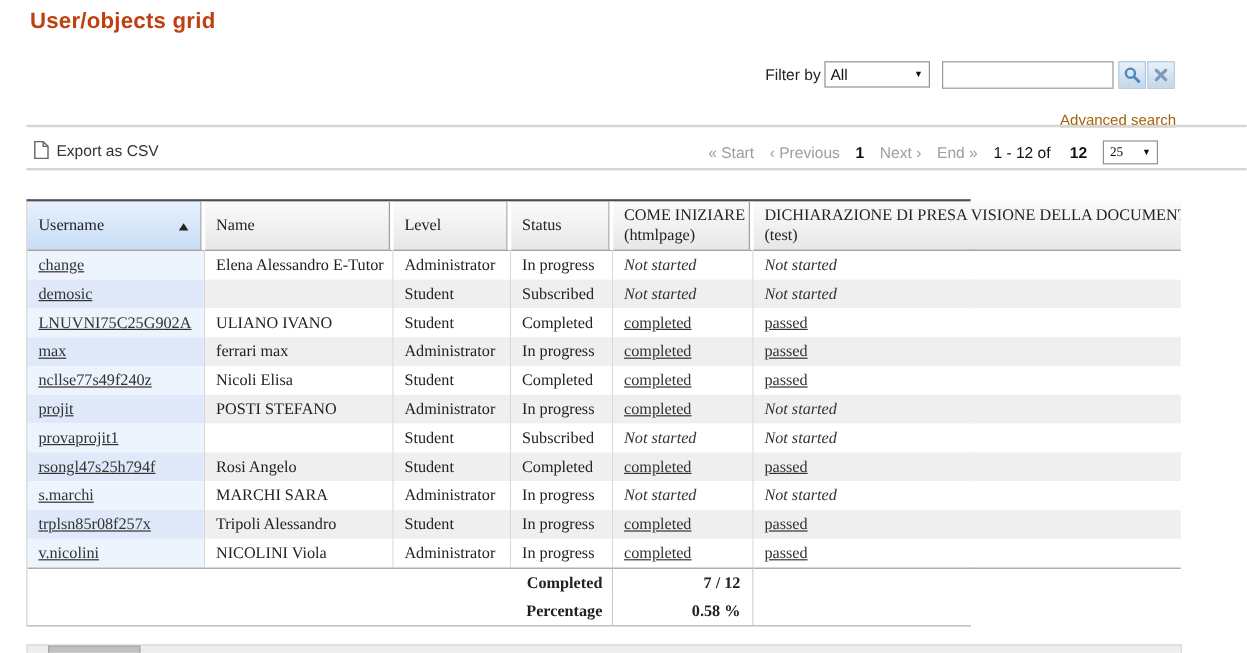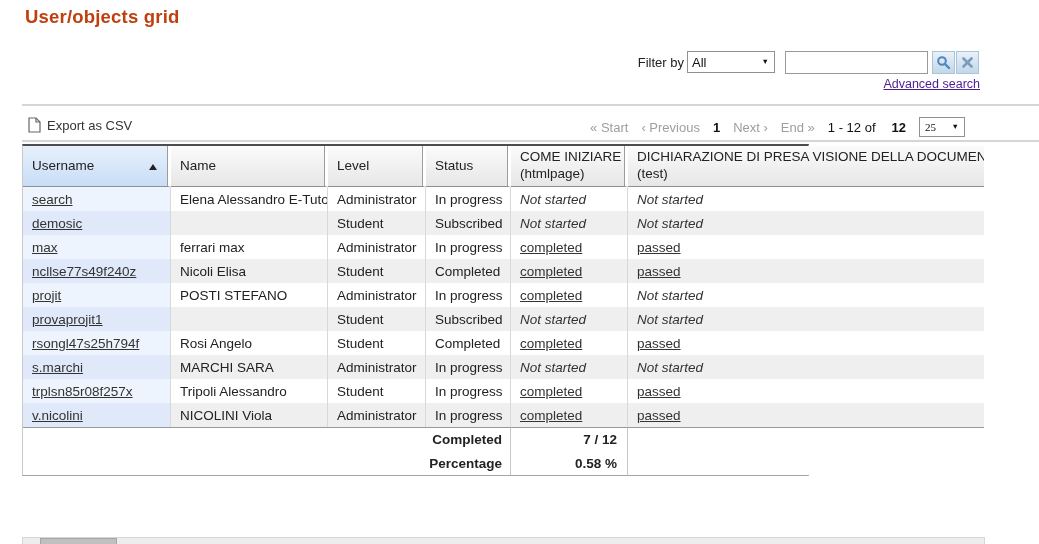--- a/index.html
+++ b/index.html
@@ -47,22 +47,22 @@
     margin-right:3px; outline:none;
   }
   .sq-btn {
     width:23px; height:23px; margin-left:1px;
     background:linear-gradient(180deg,#e9f1f9 0%,#c3d7e9 100%);
     border:1px solid #aac4da;
     display:inline-flex; align-items:center; justify-content:center;
     cursor:pointer; padding:0;
   }
   .advanced-search {
-    position:absolute; top:77px; right:59px;
-    font-size:12.5px; color:#4c1d95; text-decoration:underline;
+    position:absolute; top:93px; right:59px;
+    font-size:12.5px; color:#a16207; text-decoration:underline;
   }
 
   
   .divider { position:absolute; left:22px; right:0; border-top:2px solid #d6d6d6; }
   .divider-1 { top:104px; }
   .divider-2 { top:140px; }
 
   
   .export-link {
     position:absolute; left:28px; top:117px;
@@ -76,26 +76,27 @@
   }
   .pg-dis { color:#9e9e9e; }
   .pg-current { color:#111; font-weight:bold; }
   .pg-range { display:flex; gap:16px; color:#111; }
   .pg-range b { font-weight:bold; }
   .pagesize-box { width:46px; height:20px; }
   .pagesize-box select { font-size:11px; padding:0 16px 0 5px;font-family:Liberation Serif, serif; }
 
   
   .table-wrap {
-    position:absolute; left:22px; top:144px; width:787px;
+    position:absolute; left:22px; top:166px; width:787px;
     border-top:2px solid #4d4d4d;
     border-left:1px solid #c9c9c9;
     border-right:1px solid #b3b3b3;
     border-bottom:1px solid #a5a5a5;
     background:#fff;
+    font-family:Liberation Serif, serif;
   }
   table { width:961px; border-collapse:separate; border-spacing:0; table-layout:fixed; }
   th {
     height:41px; font-size:13.5px; font-weight:normal; text-align:left;
     color:#222; padding:0 4px 0 9px; position:relative;
     background:linear-gradient(180deg,#fbfbfb 0%,#e7e7e7 100%);
     border-bottom:1px solid #8f8f8f;
     box-shadow:inset -1px 0 0 #9c9c9c;
     border-right:3px solid #ffffff;
     white-space:nowrap; overflow:hidden; vertical-align:middle;
@@ -227,34 +228,42 @@
           <div>(htmlpage)</div>
         </th>
         <th>
           <div>DICHIARAZIONE DI PRESA VISIONE DELLA DOCUMENT</div>
           <div>(test)</div>
         </th>
       </tr>
     </thead>
     <tbody>
         <tr>
-          <td class="c-user"><a href="#" class="tlink">search</a></td>
+          <td class="c-user"><a href="#" class="tlink">change</a></td>
           <td>Elena Alessandro E-Tutor</td>
           <td>Administrator</td>
           <td>In progress</td>
           <td><span class="not-started">Not started</span></td>
           <td><span class="not-started">Not started</span></td>
         </tr>
         <tr>
           <td class="c-user"><a href="#" class="tlink">demosic</a></td>
           <td></td>
           <td>Student</td>
           <td>Subscribed</td>
           <td><span class="not-started">Not started</span></td>
           <td><span class="not-started">Not started</span></td>
+        </tr>
+        <tr>
+          <td class="c-user"><a href="#" class="tlink">LNUVNI75C25G902A</a></td>
+          <td>ULIANO IVANO</td>
+          <td>Student</td>
+          <td>Completed</td>
+          <td><a href="#" class="tlink">completed</a></td>
+          <td><a href="#" class="tlink">passed</a></td>
         </tr>
         <tr>
           <td class="c-user"><a href="#" class="tlink">max</a></td>
           <td>ferrari max</td>
           <td>Administrator</td>
           <td>In progress</td>
           <td><a href="#" class="tlink">completed</a></td>
           <td><a href="#" class="tlink">passed</a></td>
         </tr>
         <tr>

